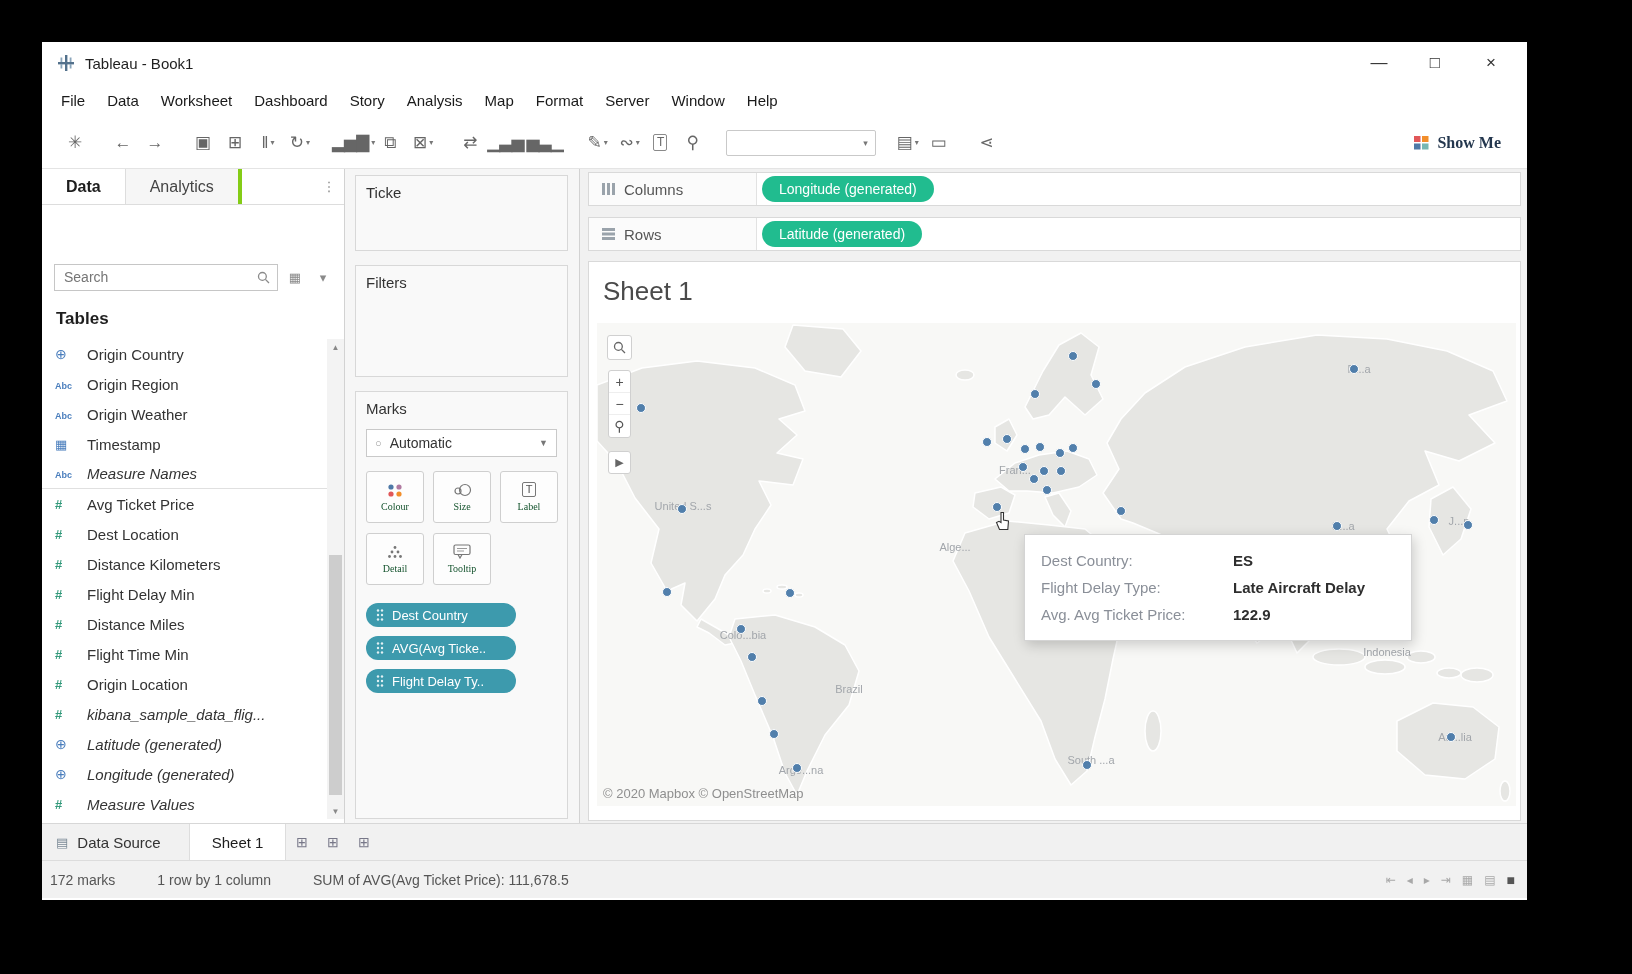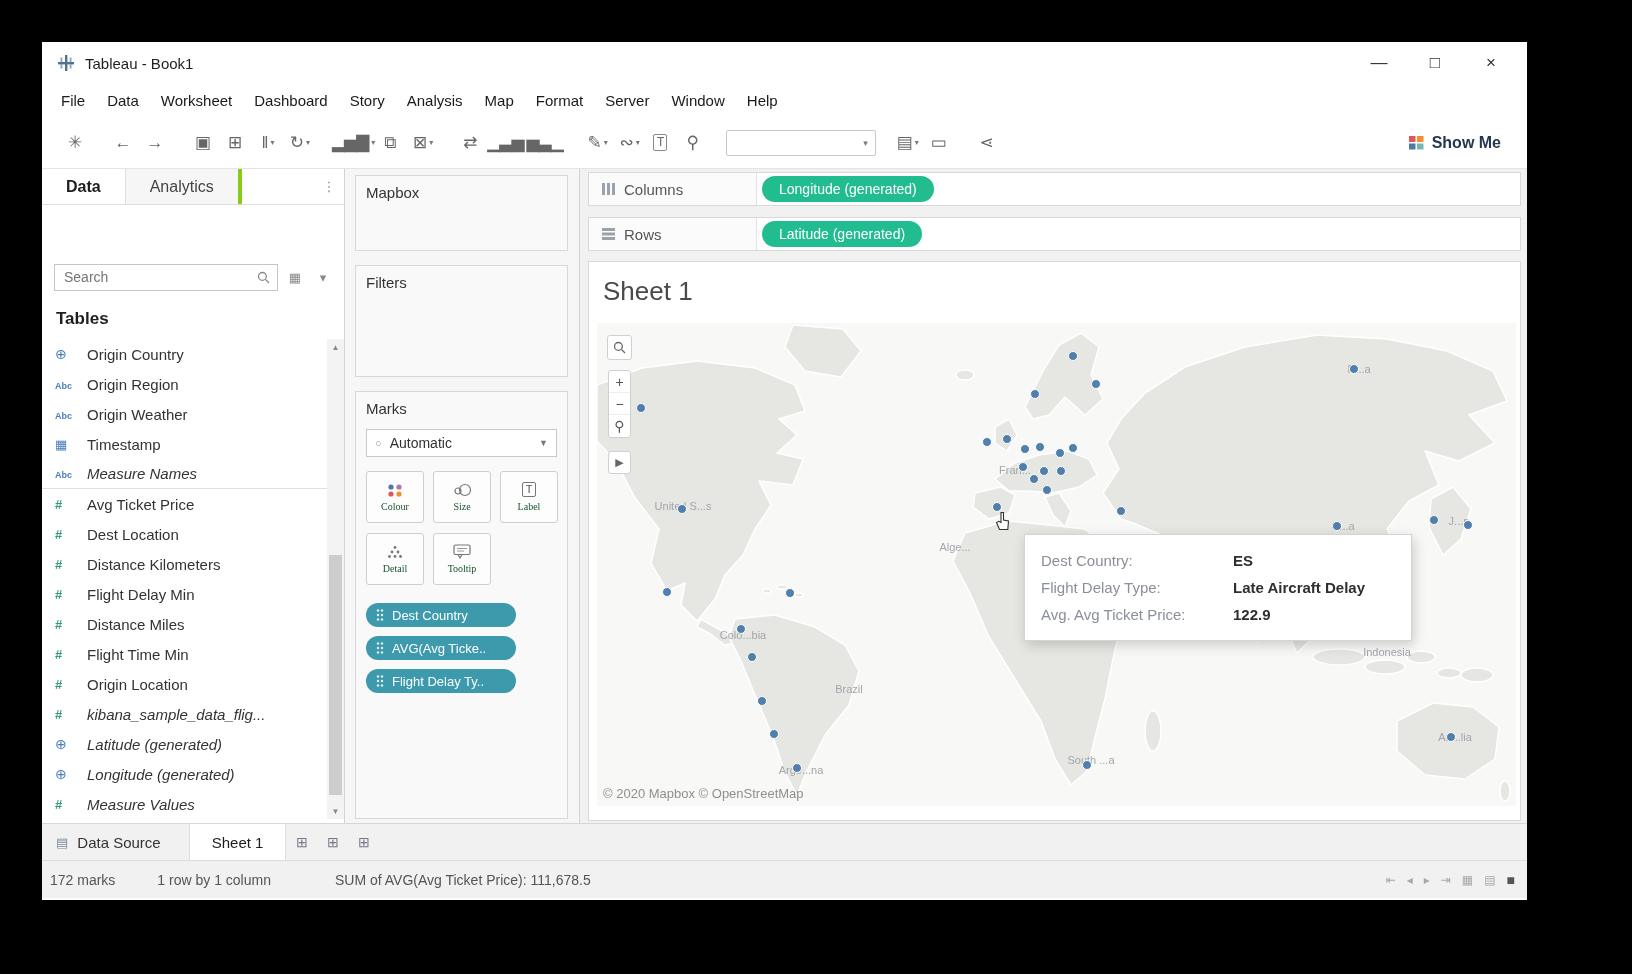--- a/index.html
+++ b/index.html
@@ -28,21 +28,21 @@
   .menu-item{padding:0 11px;font-size:15px;color:#1a1a1a;}
   
   .toolbar{height:52px;display:flex;align-items:center;padding:0 26px 0 18px;background:#fff;border-bottom:1px solid #e4e4e4;}
   .tbtn{min-width:32px;height:34px;display:flex;align-items:center;justify-content:center;color:#666;font-size:17px;line-height:1;}
   .tbtn .g{letter-spacing:-1px;}
   .tbtn .caret{font-size:8px;color:#777;margin-left:3px;}
   .tbtn[data-sep="true"]{width:16px;min-width:16px;}
   .tbtn[data-boxed="true"] .g{border:1px solid #8a8a8a;border-radius:2px;font-size:12px;padding:0 3px;line-height:15px;}
   .fit-combo{width:150px;height:26px;border:1px solid #c9c9c9;border-radius:2px;background:#fff;display:flex;align-items:center;justify-content:flex-end;padding:0 7px;margin:0 16px;color:#888;}
   .fit-combo .caret{font-size:9px;color:#777;}
-  .show-me{margin-left:auto;display:flex;align-items:center;gap:8px;font-size:16px;font-weight:700;color:#24374e;}
+  .show-me{margin-left:auto;display:flex;align-items:center;gap:8px;font-size:16px;font-weight:700;color:#24374e;font-family:Liberation Serif, serif;}
   
   .content{position:relative;height:655px;display:flex;border-bottom:1px solid #d7d7d7;}
   
   .data-panel{width:303px;background:#fff;border-right:1px solid #d2d2d2;position:relative;}
   .dp-tabs{display:flex;height:36px;border-bottom:1px solid #ddd;align-items:stretch;}
   .dp-tab{padding:0 24px;display:flex;align-items:center;font-size:16px;color:#444;}
   .dp-tab[data-active="true"]{font-weight:700;color:#1d1d1d;background:#fff;border-right:1px solid #ddd;}
   .dp-tab[data-active="false"]{background:#f6f6f6;border-right:4px solid #84cc16;}
   .pane-menu{margin-left:auto;width:30px;display:flex;align-items:center;justify-content:center;color:#888;font-size:13px;}
   .connection{position:absolute;top:36px;left:0;right:0;height:40px;display:flex;align-items:center;gap:9px;padding-left:14px;font-size:15px;color:#333;border-bottom:1px solid #ececec;}
@@ -106,21 +106,21 @@
   
   .sheet-tabs{height:36px;background:#f1f1f1;display:flex;align-items:stretch;}
   .ds-tab{display:flex;align-items:center;gap:9px;padding:0 28px 0 14px;font-size:15px;color:#333;border-right:1px solid #ddd;}
   .ds-tab .ic{color:#7b8a96;font-size:13px;}
   .sheet-tab{background:#fff;padding:0 22px;display:flex;align-items:center;font-size:15px;color:#1d1d1d;border-right:1px solid #ddd;}
   .newtab{width:31px;display:flex;align-items:center;justify-content:center;color:#778;font-size:14px;}
   
   .status-bar{height:38px;background:#f1f1f1;border-top:1px solid #dcdcdc;display:flex;align-items:center;padding-left:8px;font-size:14px;color:#555;}
   .sb-marks{margin-left:0;}
   .sb-dims{margin-left:42px;}
-  .sb-agg{margin-left:64px;}
+  .sb-agg{margin-left:42px;}
   .sb-right{margin-left:auto;display:flex;align-items:center;gap:11px;margin-right:12px;}
   .sb-ic{color:#a8a8a8;font-size:12px;display:flex;align-items:center;justify-content:center;}
   .sb-ic[data-name="current-view-icon"]{color:#555;font-size:14px;}
 </style>
 </head>
 <body>
 
 <div class="window" data-name="tableau-window">
 
   <div class="titlebar" data-name="title-bar">
@@ -433,21 +433,21 @@
         </div>
       <div class="vscroll" data-name="fields-scrollbar">
         <span class="arr" style="top:0;" data-name="scroll-up-icon">▲</span>
         <span class="thumb" data-name="scrollbar-thumb"></span>
         <span class="arr down" data-name="scroll-down-icon">▼</span>
       </div>
     </div>
 
     <div class="shelf-panel" data-name="shelf-panel">
       <div class="card card-pages" data-name="pages-shelf">
-        <div class="card-label" data-name="pages-label">Mapbox</div>
+        <div class="card-label" data-name="pages-label">Ticke</div>
       </div>
       <div class="card card-filters" data-name="filters-shelf">
         <div class="card-label" data-name="filters-label">Filters</div>
       </div>
       <div class="card card-marks" data-name="marks-card">
         <div class="card-label" data-name="marks-label">Marks</div>
         <div class="mark-type" data-name="mark-type-dropdown">
           <span class="circ" data-name="circle-mark-icon">○</span>
           <span data-name="mark-type-value">Automatic</span>
           <span class="caret" data-name="chevron-down-icon">▼</span>

